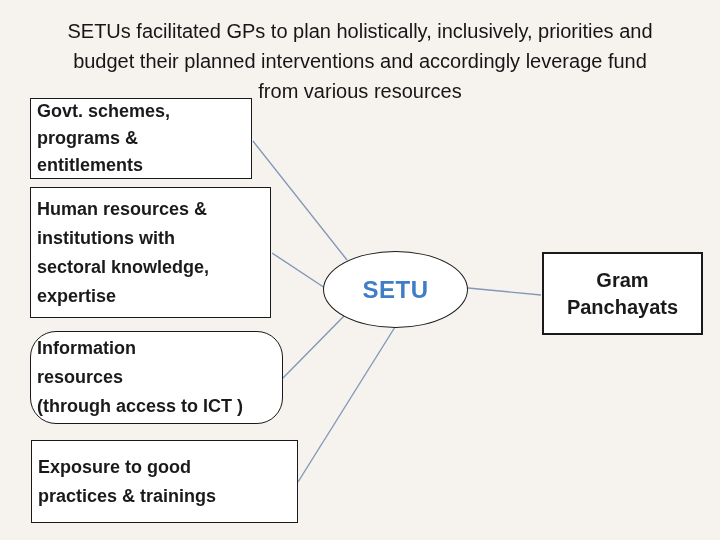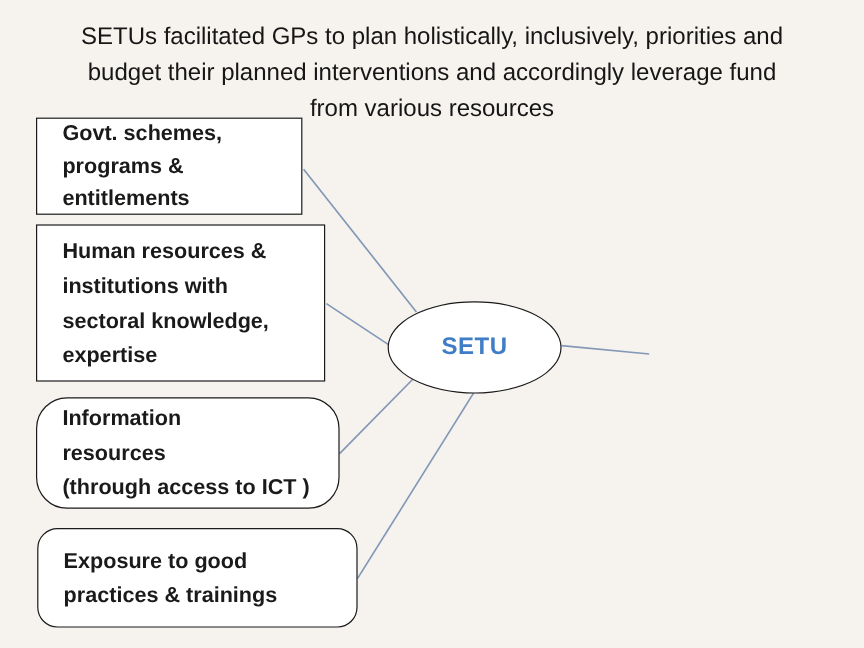--- a/index.html
+++ b/index.html
@@ -34,47 +34,47 @@
     width: 720px;
     height: 540px;
   }
   .src-box {
     position: absolute;
     box-sizing: border-box;
     background: #FFFFFF;
     border: 1.5px solid #1A1A1A;
     display: flex;
     align-items: center;
-    padding-left: 21px;
+    padding-left: 6px;
     padding-right: 4px;
     font-size: 18px;
     font-weight: bold;
     line-height: 27px;
     white-space: pre-line;
   }
   .box-govt      { left: 30px; top: 98px;  width: 222px; height: 81px;  }
   .box-human     { left: 30px; top: 187px; width: 241px; height: 131px; line-height: 29px; align-items: center; }
   .box-info      { left: 30px; top: 331px; width: 253px; height: 93px;  line-height: 29px; border-radius: 26px; }
-  .box-exposure  { left: 31px; top: 440px; width: 267px; height: 83px;  line-height: 29px; border-radius: 17px; }
+  .box-exposure  { left: 31px; top: 440px; width: 267px; height: 83px;  line-height: 29px; }
   .hub-ellipse {
     position: absolute;
     box-sizing: border-box;
     left: 323px;
     top: 251px;
     width: 145px;
     height: 77px;
     background: #FFFFFF;
     border: 1.5px solid #1A1A1A;
     border-radius: 50%;
     display: flex;
     align-items: center;
     justify-content: center;
   }
   .hub-label {
-    font-size: 20px;
+    font-size: 24px;
     font-weight: bold;
     color: #3F7DC6;
     letter-spacing: 0.5px;
   }
   .target-box {
     position: absolute;
     box-sizing: border-box;
     left: 542px;
     top: 252px;
     width: 161px;
@@ -129,14 +129,18 @@
 
   <div class="src-box box-exposure">
     <span>Exposure to good
 practices &amp; trainings</span>
   </div>
 
   <div class="hub-ellipse">
     <span class="hub-label">SETU</span>
   </div>
 
+  <div class="target-box">
+    <span>Gram
+Panchayats</span>
+  </div>
 
 </div>
 
 </body></html>

